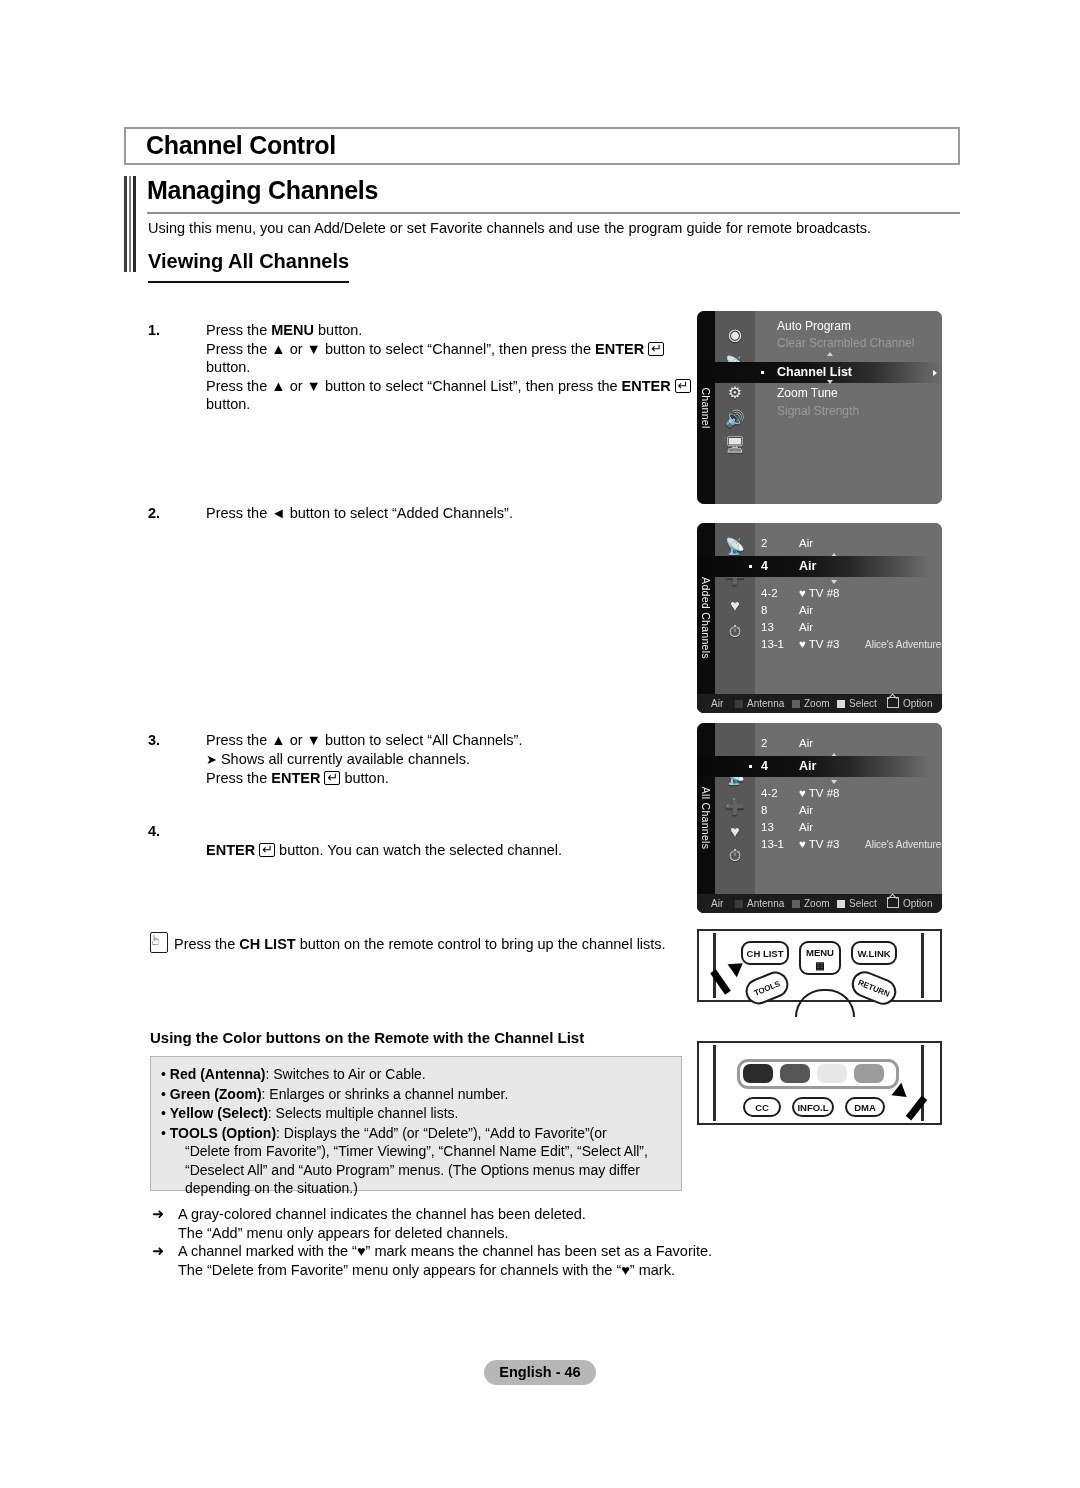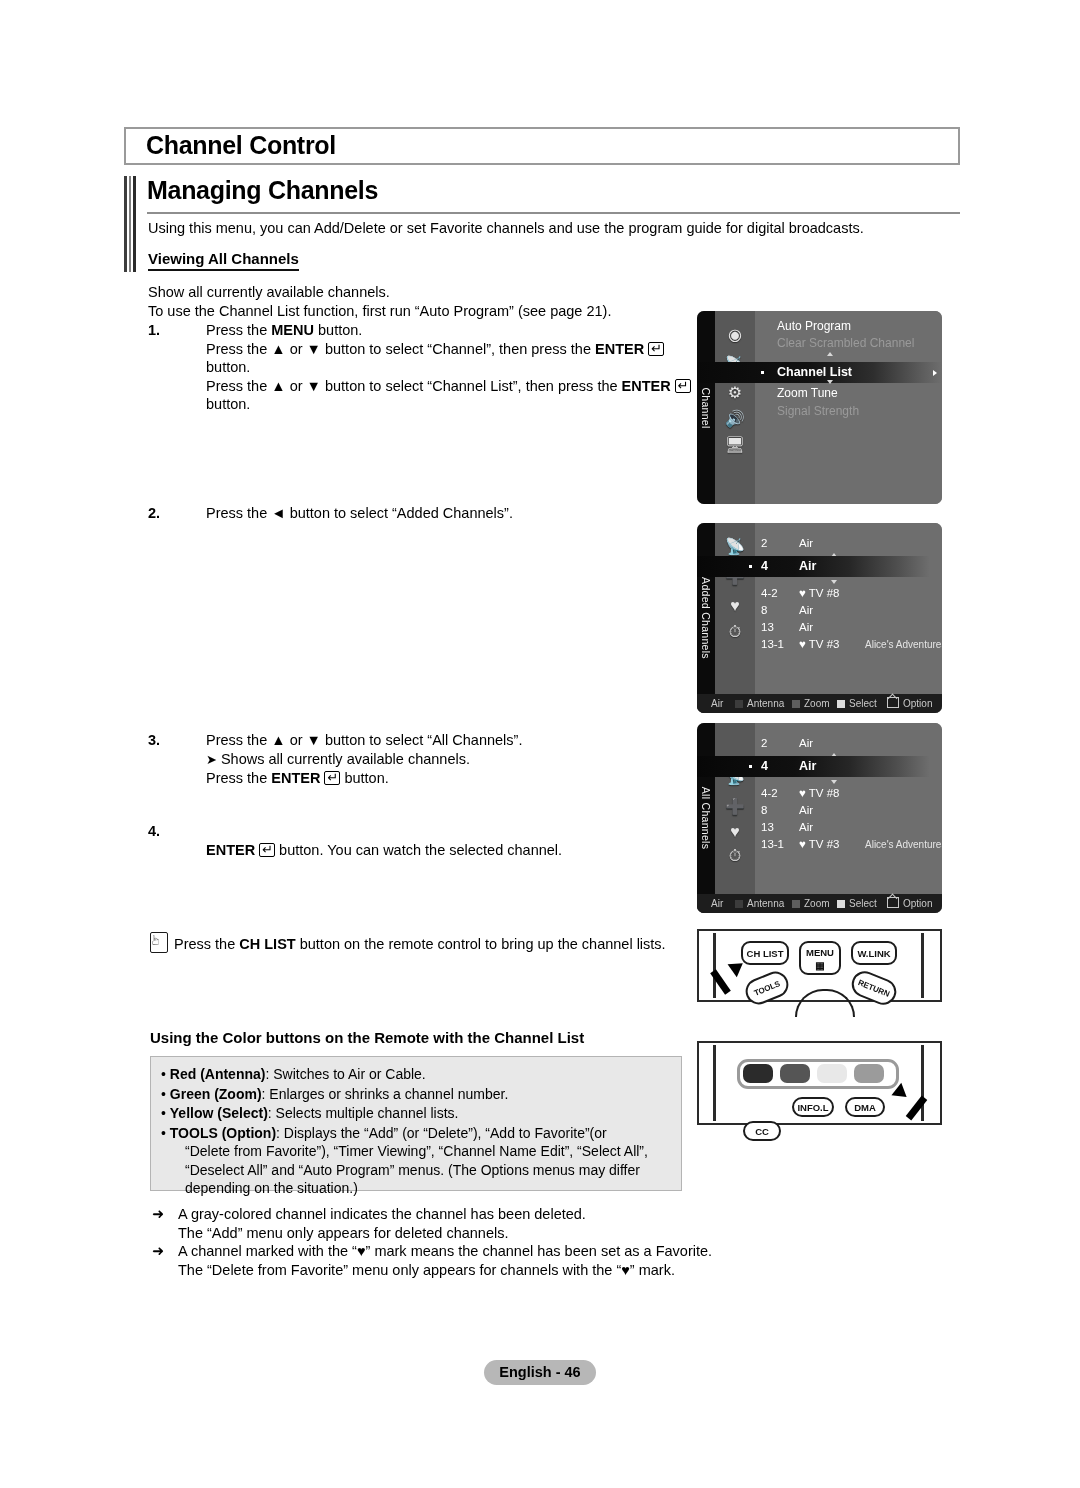--- a/index.html
+++ b/index.html
@@ -64,22 +64,22 @@
     position: absolute;
     left: 148px; top: 219px;
     width: 815px;
     font-size: 14.5px;
     line-height: 19px;
   }
 
   .subhead {
     position: absolute;
     left: 148px; top: 250px;
-    font-size: 15px; font-weight: bold;
-    padding-bottom: 2px;
+    font-size: 20px; font-weight: bold;
+    padding-bottom: 8px;
     border-bottom: 2px solid #111;
     display: inline-block;
   }
 
   .lead {
     position: absolute;
     left: 148px; top: 283px;
     width: 540px;
     font-size: 14.5px; line-height: 18.5px;
   }
@@ -435,28 +435,24 @@
   <div class="chapter-title">Channel Control</div>
 
   <div class="section-bars">
     <i class="bar-a"></i>
       <i class="bar-b"></i>
       <i class="bar-c"></i>
   </div>
   <div class="section-title">Managing Channels</div>
   <div class="section-rule"></div>
 
-  <div class="intro">Using this menu, you can Add/Delete or set Favorite channels and use the program guide for digital broadcasts.</div>
+  <div class="intro">Using this menu, you can Add/Delete or set Favorite channels and use the program guide for remote broadcasts.</div>
 
   <div class="subhead">Viewing All Channels</div>
 
-  <div class="lead">
-    <span>Show all currently available channels.</span><br>
-    <span>To use the Channel List function, first run “Auto Program” (see page 21).</span>
-  </div>
 
   <div class="step step1">
     <span class="num">1.</span>
     <span class="body">
       <span>Press the </span><span class="b">MENU</span><span> button.</span><br>
       <span>Press the ▲ or ▼ button to select “Channel”, then press the </span><span class="b">ENTER</span> <span class="ent">↵</span><br>
       <span> button.</span><br>
       <span>Press the ▲ or ▼ button to select “Channel List”, then press the </span><span class="b">ENTER</span> <span class="ent">↵</span><br>
       <span> button.</span>
     </span>
@@ -671,21 +667,21 @@
     <div class="rm-edge" style="left:14px"></div>
     <div class="rm-edge" style="left:222px"></div>
 
     <div class="rm-colorbar" style="left:38px; top:16px; width:162px; height:30px;">
       <div class="rm-colorbtn" style="left:3px;   top:2px; background:#2b2b2b;"></div>
       <div class="rm-colorbtn" style="left:40px;  top:2px; background:#555555;"></div>
       <div class="rm-colorbtn" style="left:77px;  top:2px; background:#e8e8e8;"></div>
       <div class="rm-colorbtn" style="left:114px; top:2px; background:#9b9b9b;"></div>
     </div>
 
-    <div class="rm-btn" style="left:44px;  top:54px; width:38px; height:20px; line-height:17px; border-radius:10px;margin-top:24px;">CC</div>
+    <div class="rm-btn" style="left:44px;  top:54px; width:38px; height:20px; line-height:17px; border-radius:10px;">CC</div>
     <div class="rm-btn" style="left:93px;  top:54px; width:42px; height:20px; line-height:17px; border-radius:10px;text-align:center;">INFO.L</div>
     <div class="rm-btn" style="left:146px; top:54px; width:40px; height:20px; line-height:17px; border-radius:10px;">DMA</div>
 
     <div class="rm-cursor" style="left:196px; top:42px; transform:rotate(38deg);"></div>
     <div class="rm-stick" style="left:214px; top:52px; transform:rotate(38deg);"></div>
   </div>
 
 </div>
 
 </body></html>

